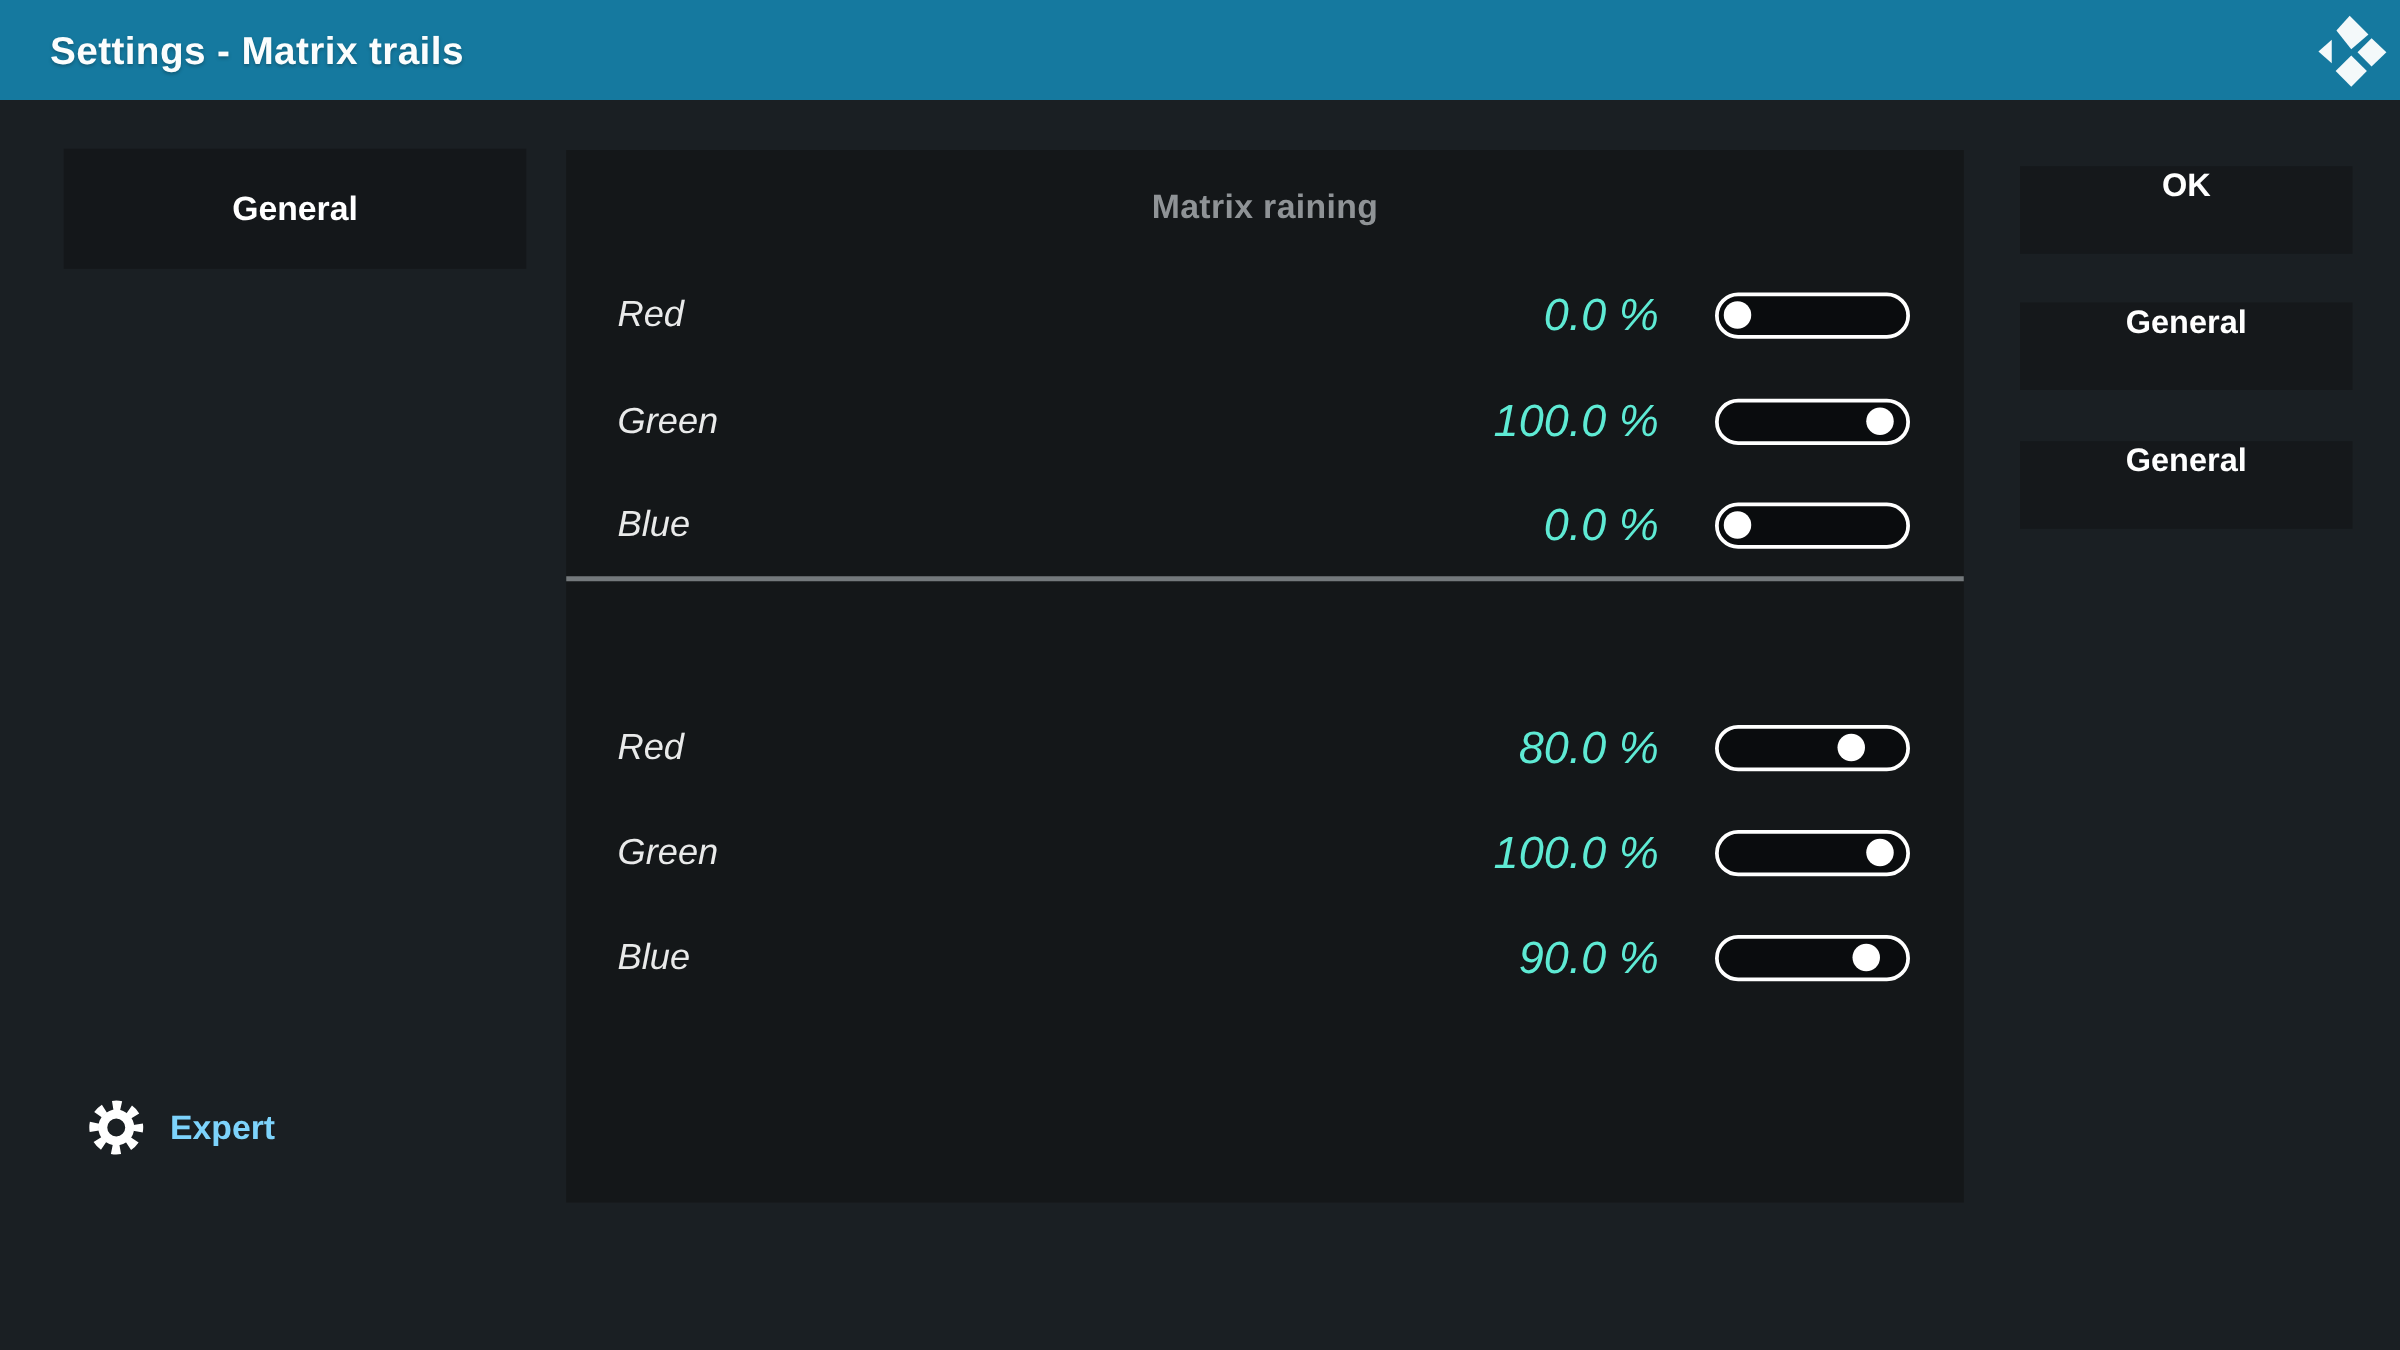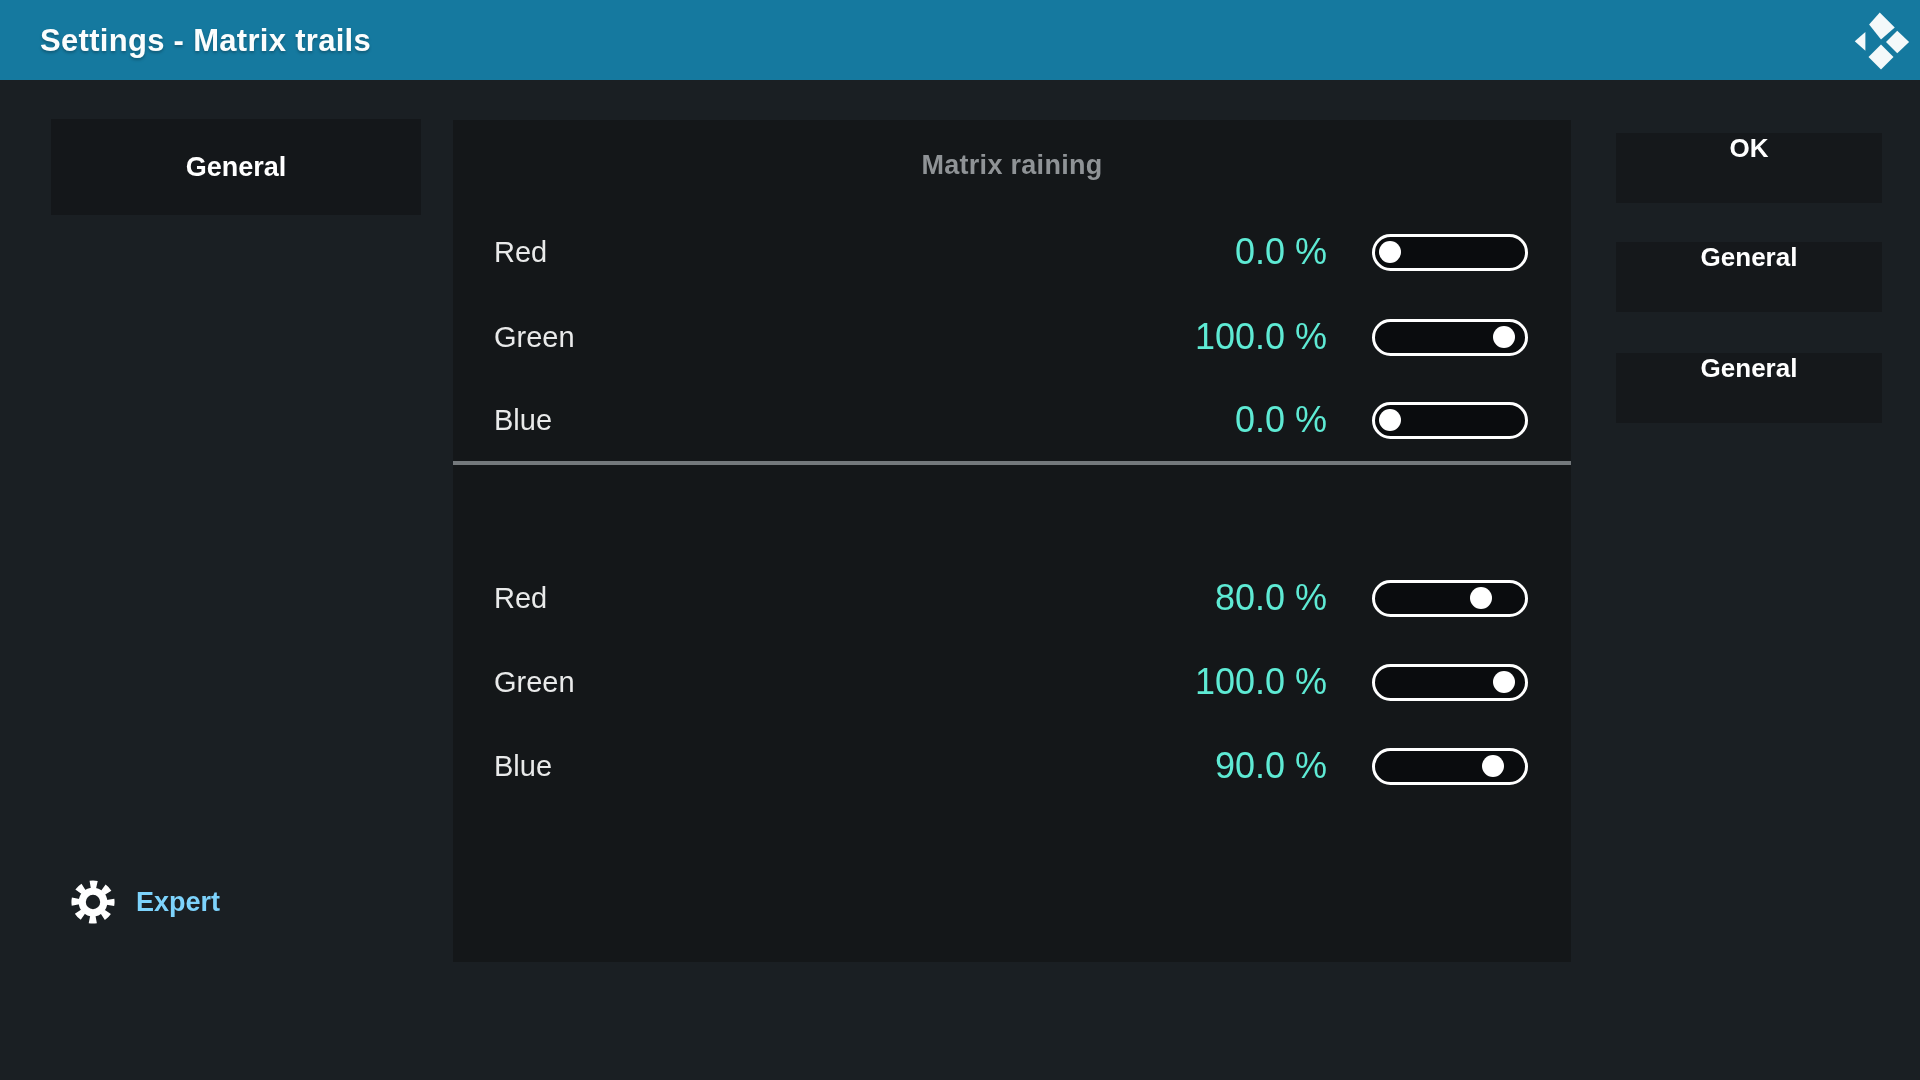--- a/index.html
+++ b/index.html
@@ -46,21 +46,21 @@
   }
   .section-title.s1{top:30px;}
   .section-title.s2{top:376px;}
   .divider{
     position:absolute;left:0;top:341px;width:100%;height:4px;
     background:#74797c;
   }
   .setting-row{
     position:absolute;left:0;width:100%;height:84px;
     display:flex;align-items:center;
-    padding-left:41px;padding-right:43px;box-sizing:border-box;
+    padding-left:41px;padding-right:43px;box-sizing:border-box;font-style:italic;
   }
   .row-1{top:90px;}  .row-2{top:175px;} .row-3{top:258px;}
   .row-4{top:436px;} .row-5{top:520px;} .row-6{top:604px;}
   .setting-row .s-label{
     flex:1;color:#e9eaea;font-size:29px;font-weight:400;
   }
   .setting-row .s-value{
     color:#5eead4;font-size:36px;font-weight:400;margin-right:45px;
     min-width:130px;text-align:right;
   }

